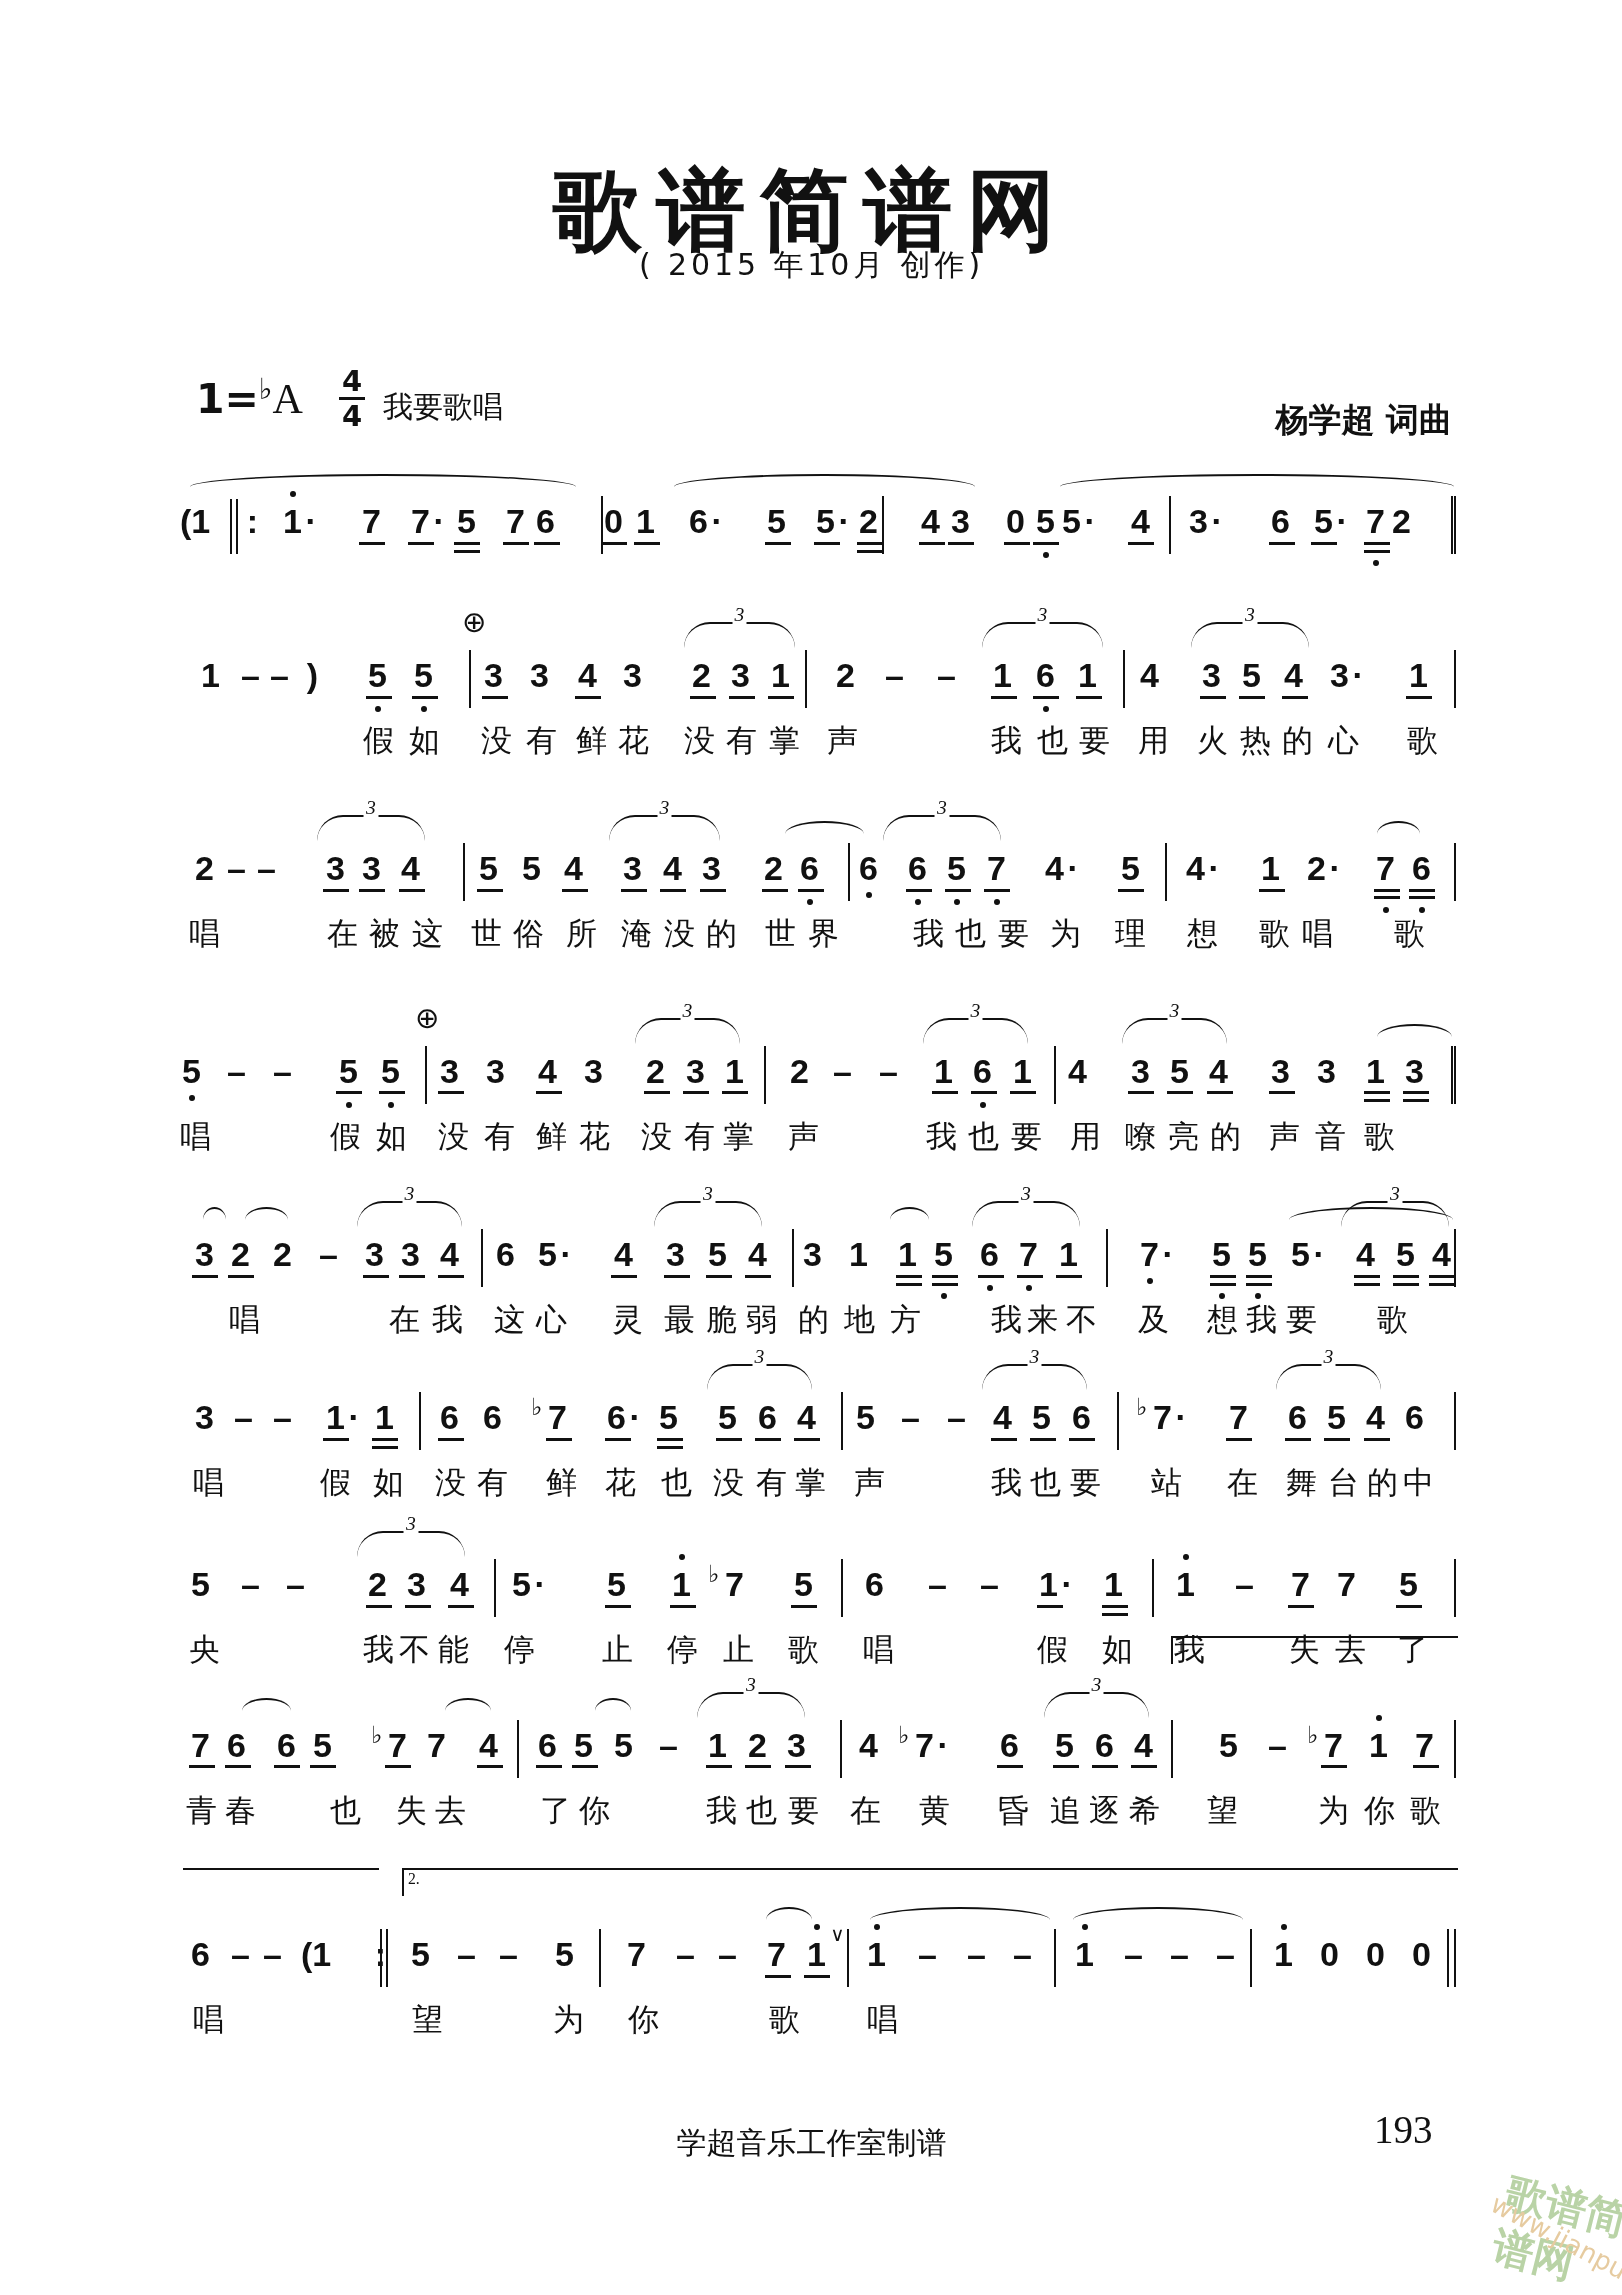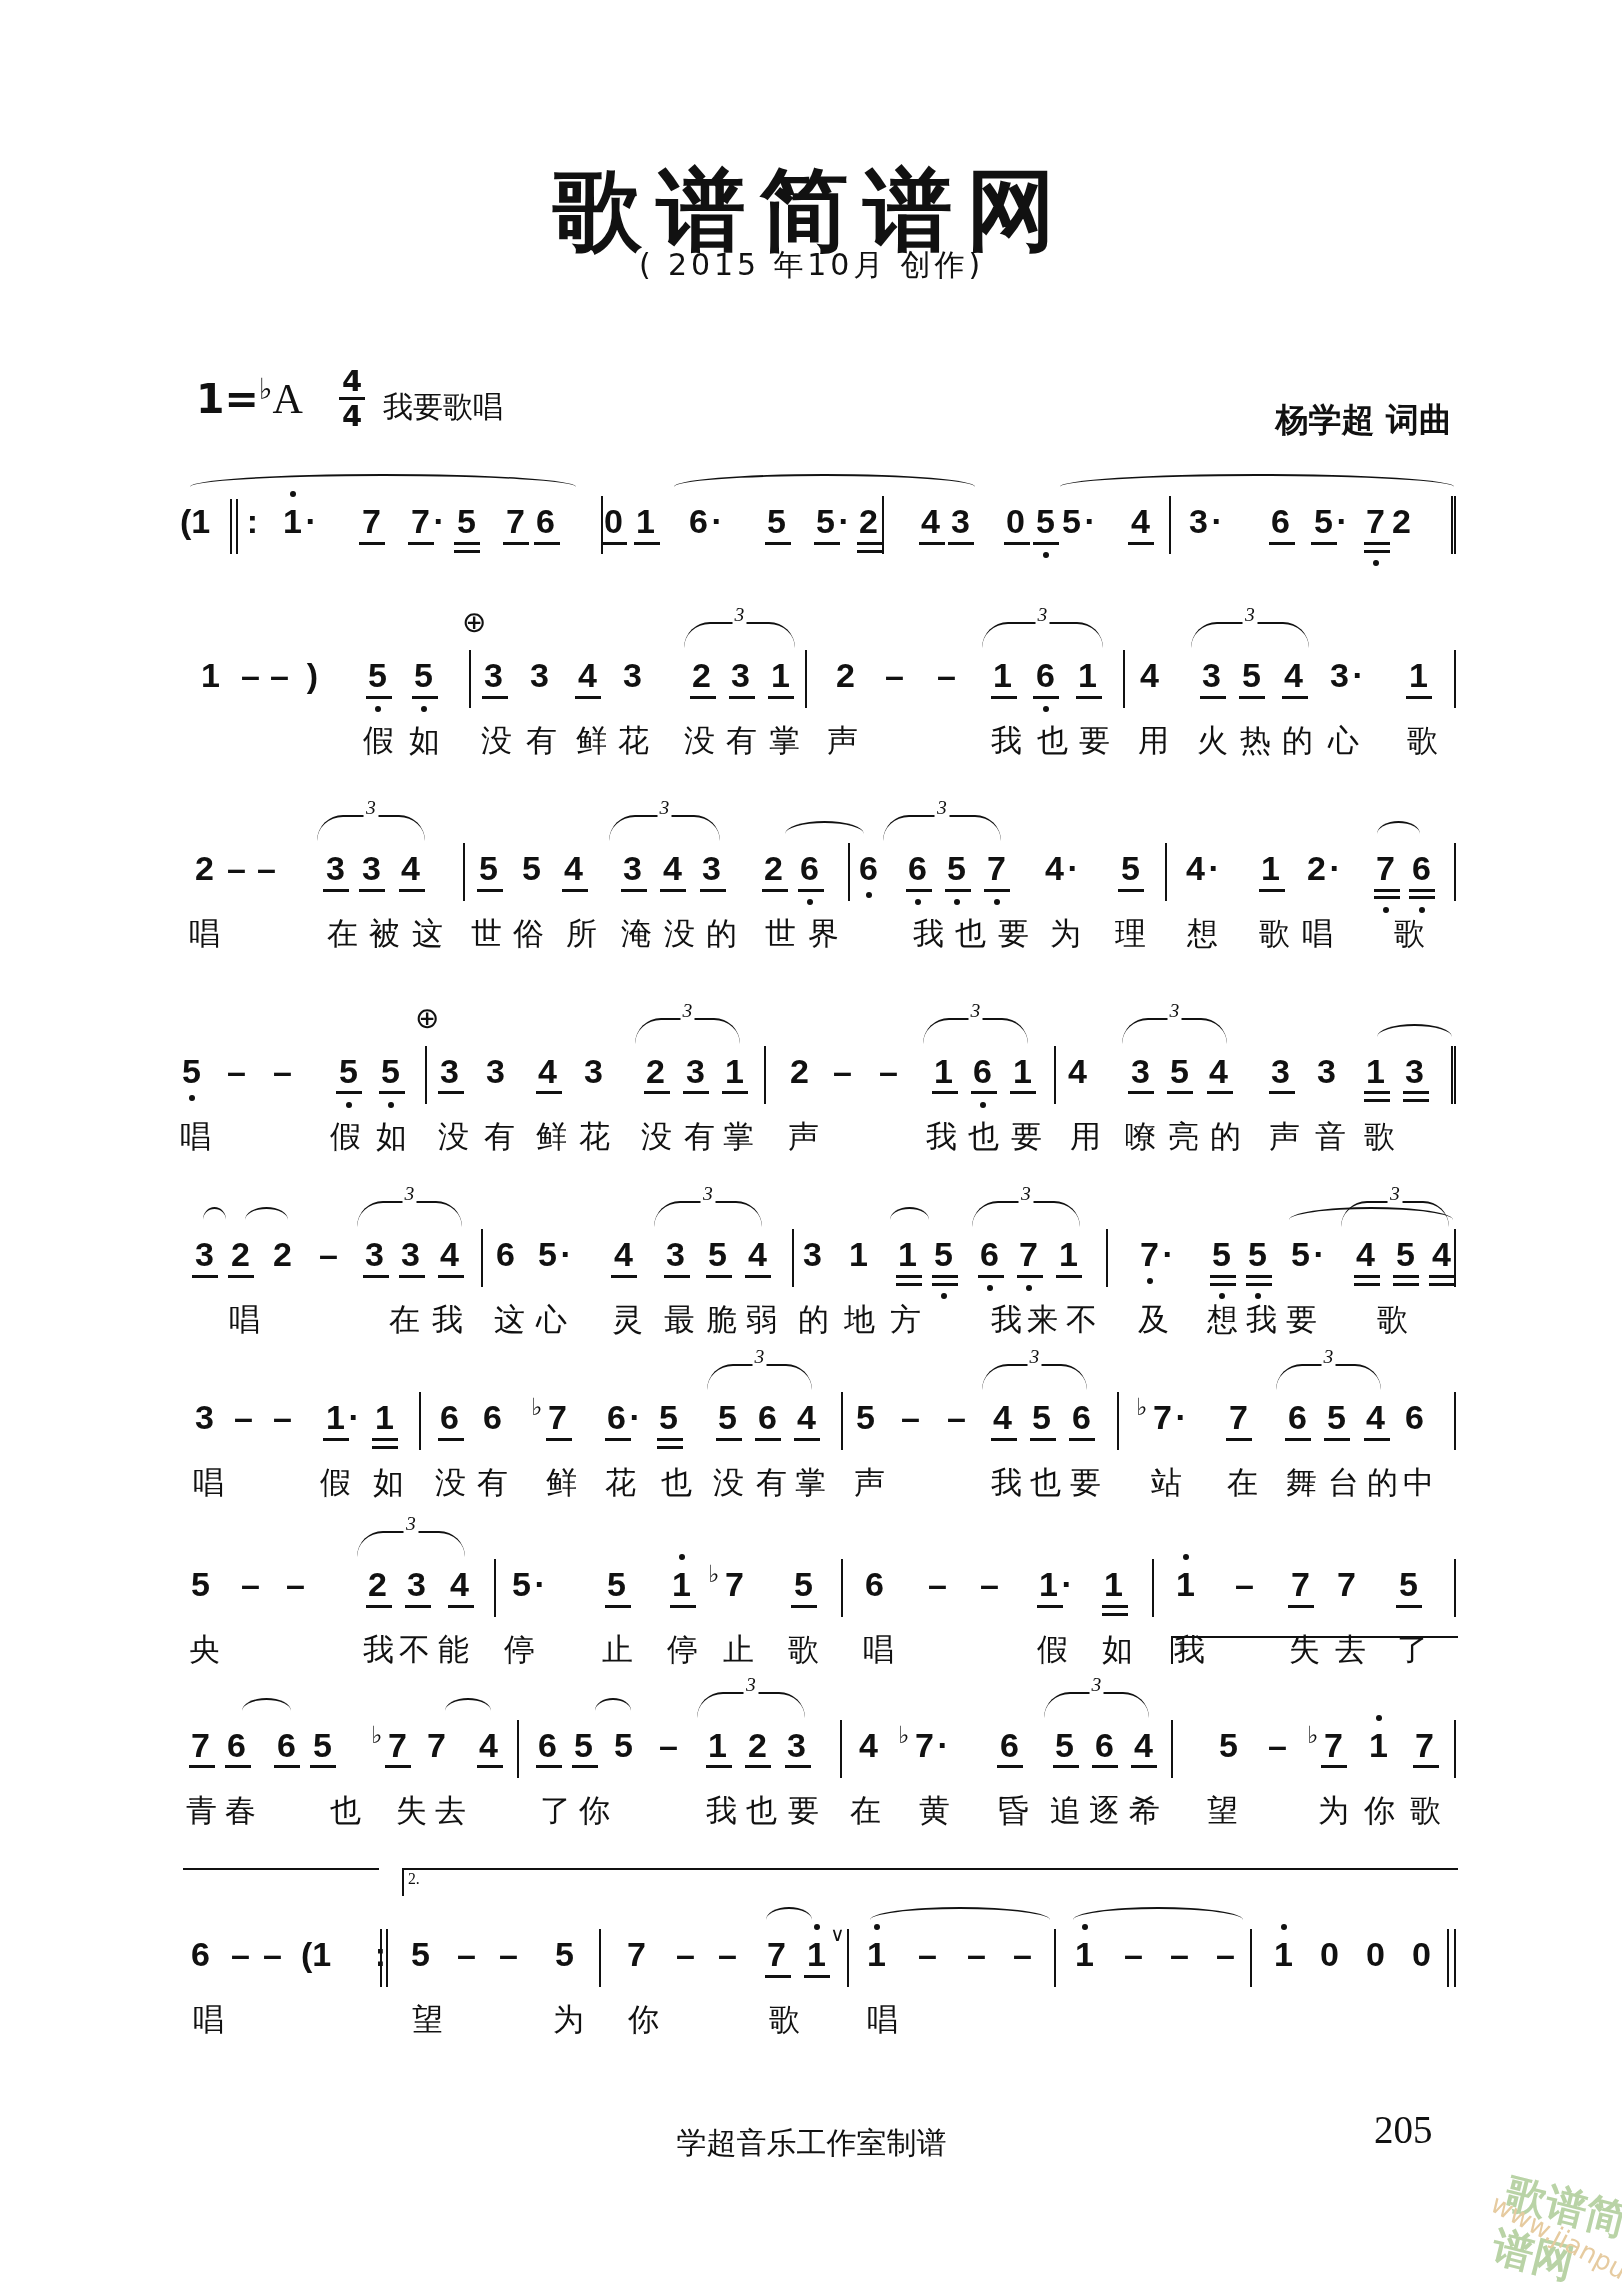--- a/index.html
+++ b/index.html
@@ -689,16 +689,16 @@
     <div class="tok" style="left: 823px; top: 1917px; font-size: 19.6px; font-weight: normal;">∨</div>
     <div class="slur" style="left: 190px; top: 474px; width: 386px;"></div>
     <div class="slur" style="left: 674px; top: 474px; width: 301px;"></div>
     <div class="slur" style="left: 1060px; top: 474px; width: 394px;"></div>
     <div class="bl" style="left: 380px; top: 1929px; height: 58px;"></div>
     <div class="bl" style="left: 386px; top: 1929px; height: 58px;"></div>
     <div class="bl" style="left: 1447px; top: 1929px; height: 58px;"></div>
   </div>
 
 <div class="footer">学超音乐工作室制谱</div>
-<div class="pageno">205</div>
+<div class="pageno">193</div>
 <div class="wm">歌谱简谱网</div>
 <div class="wm2">www.jianpu.cn</div>
 
 
 </body></html>

